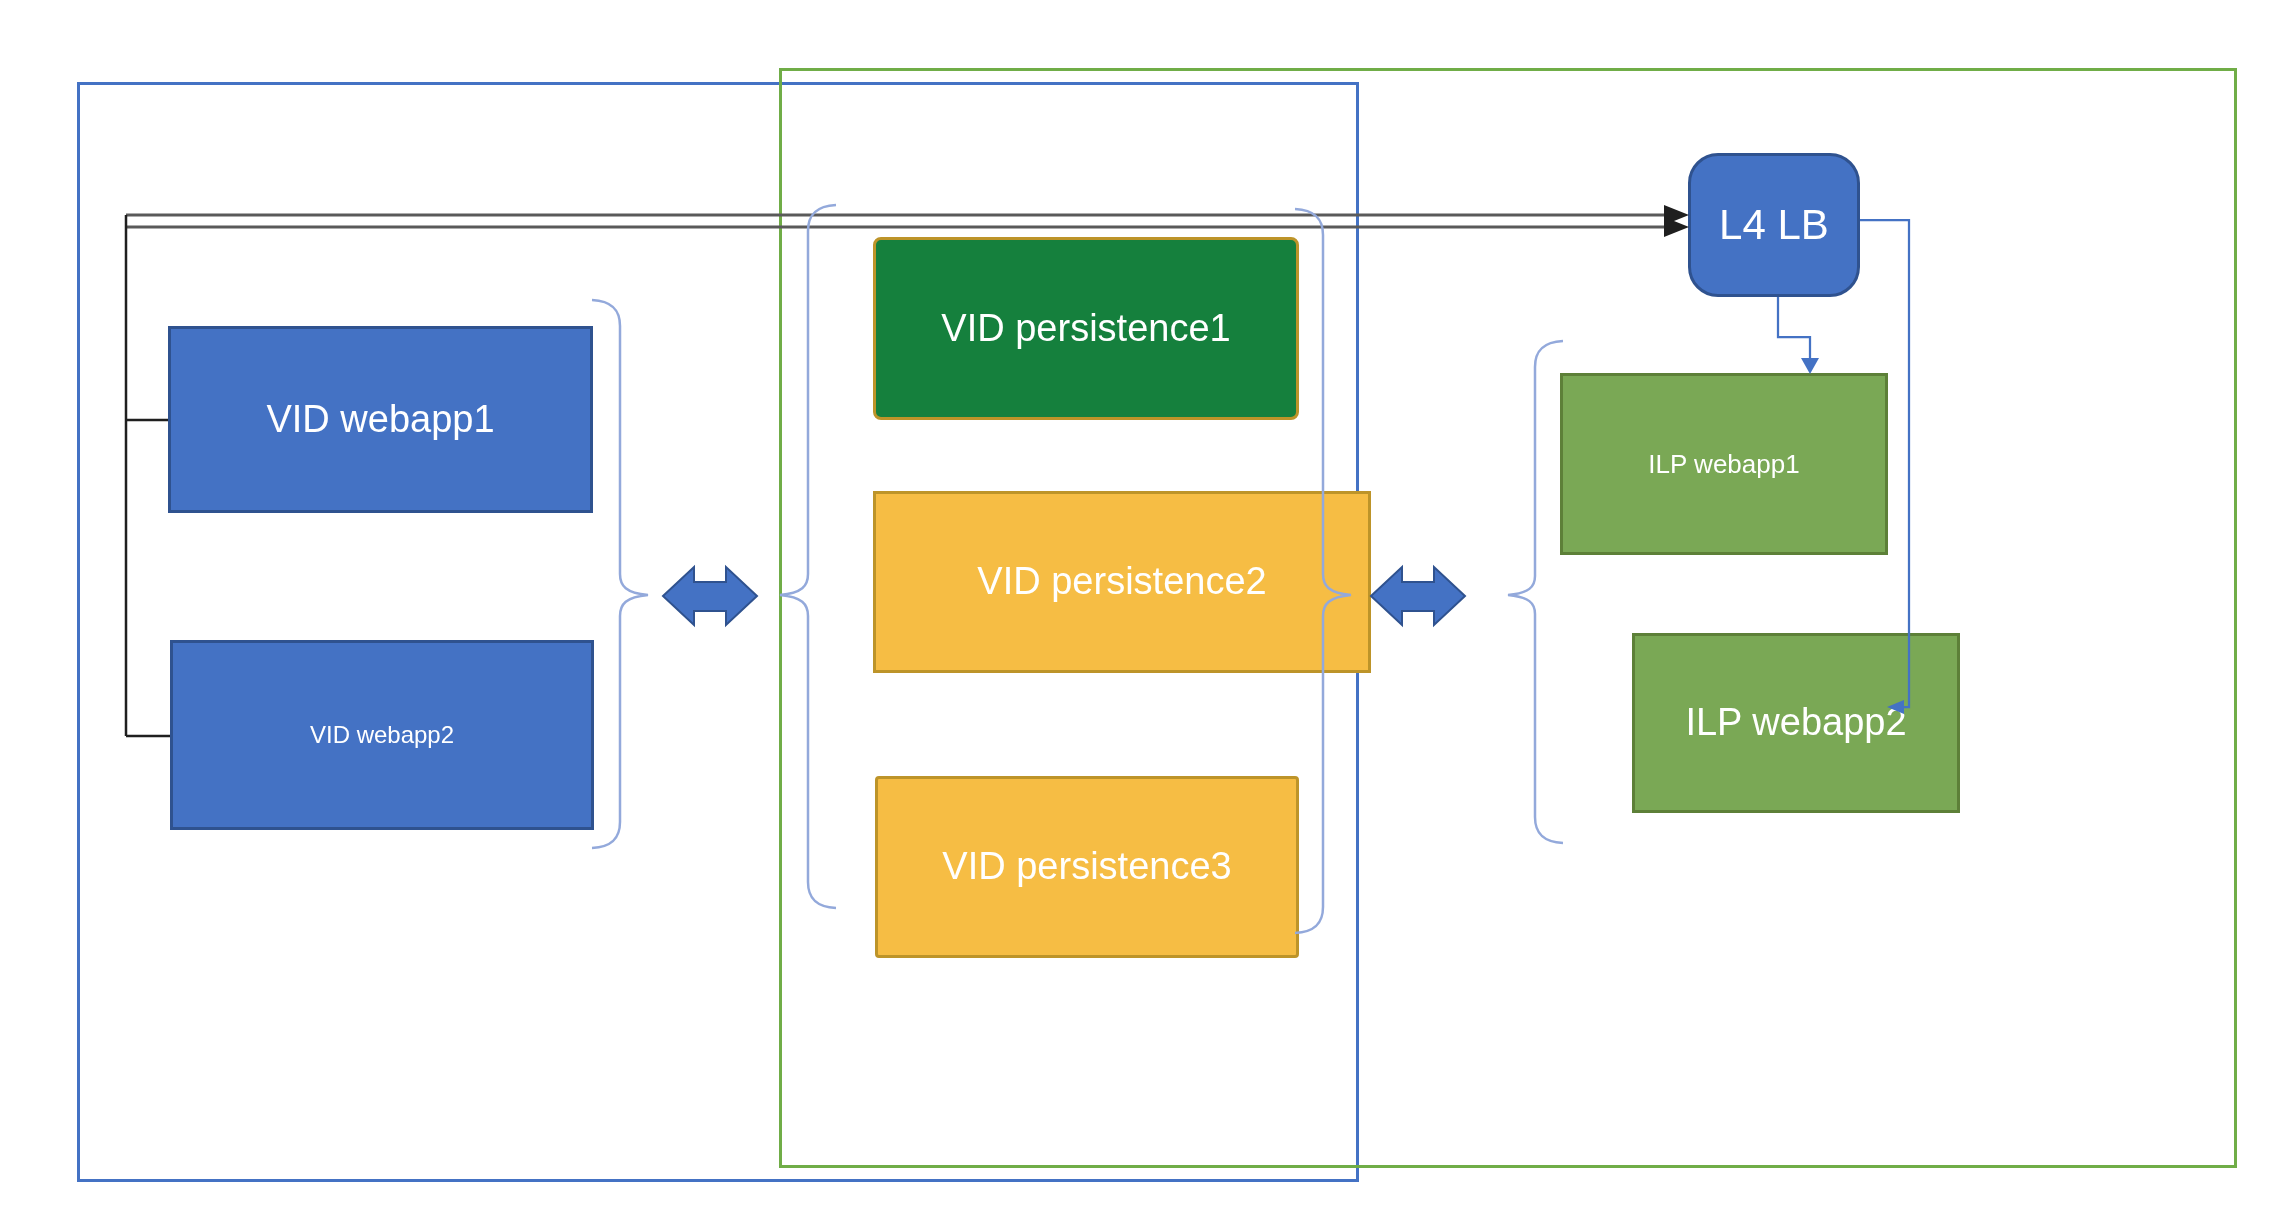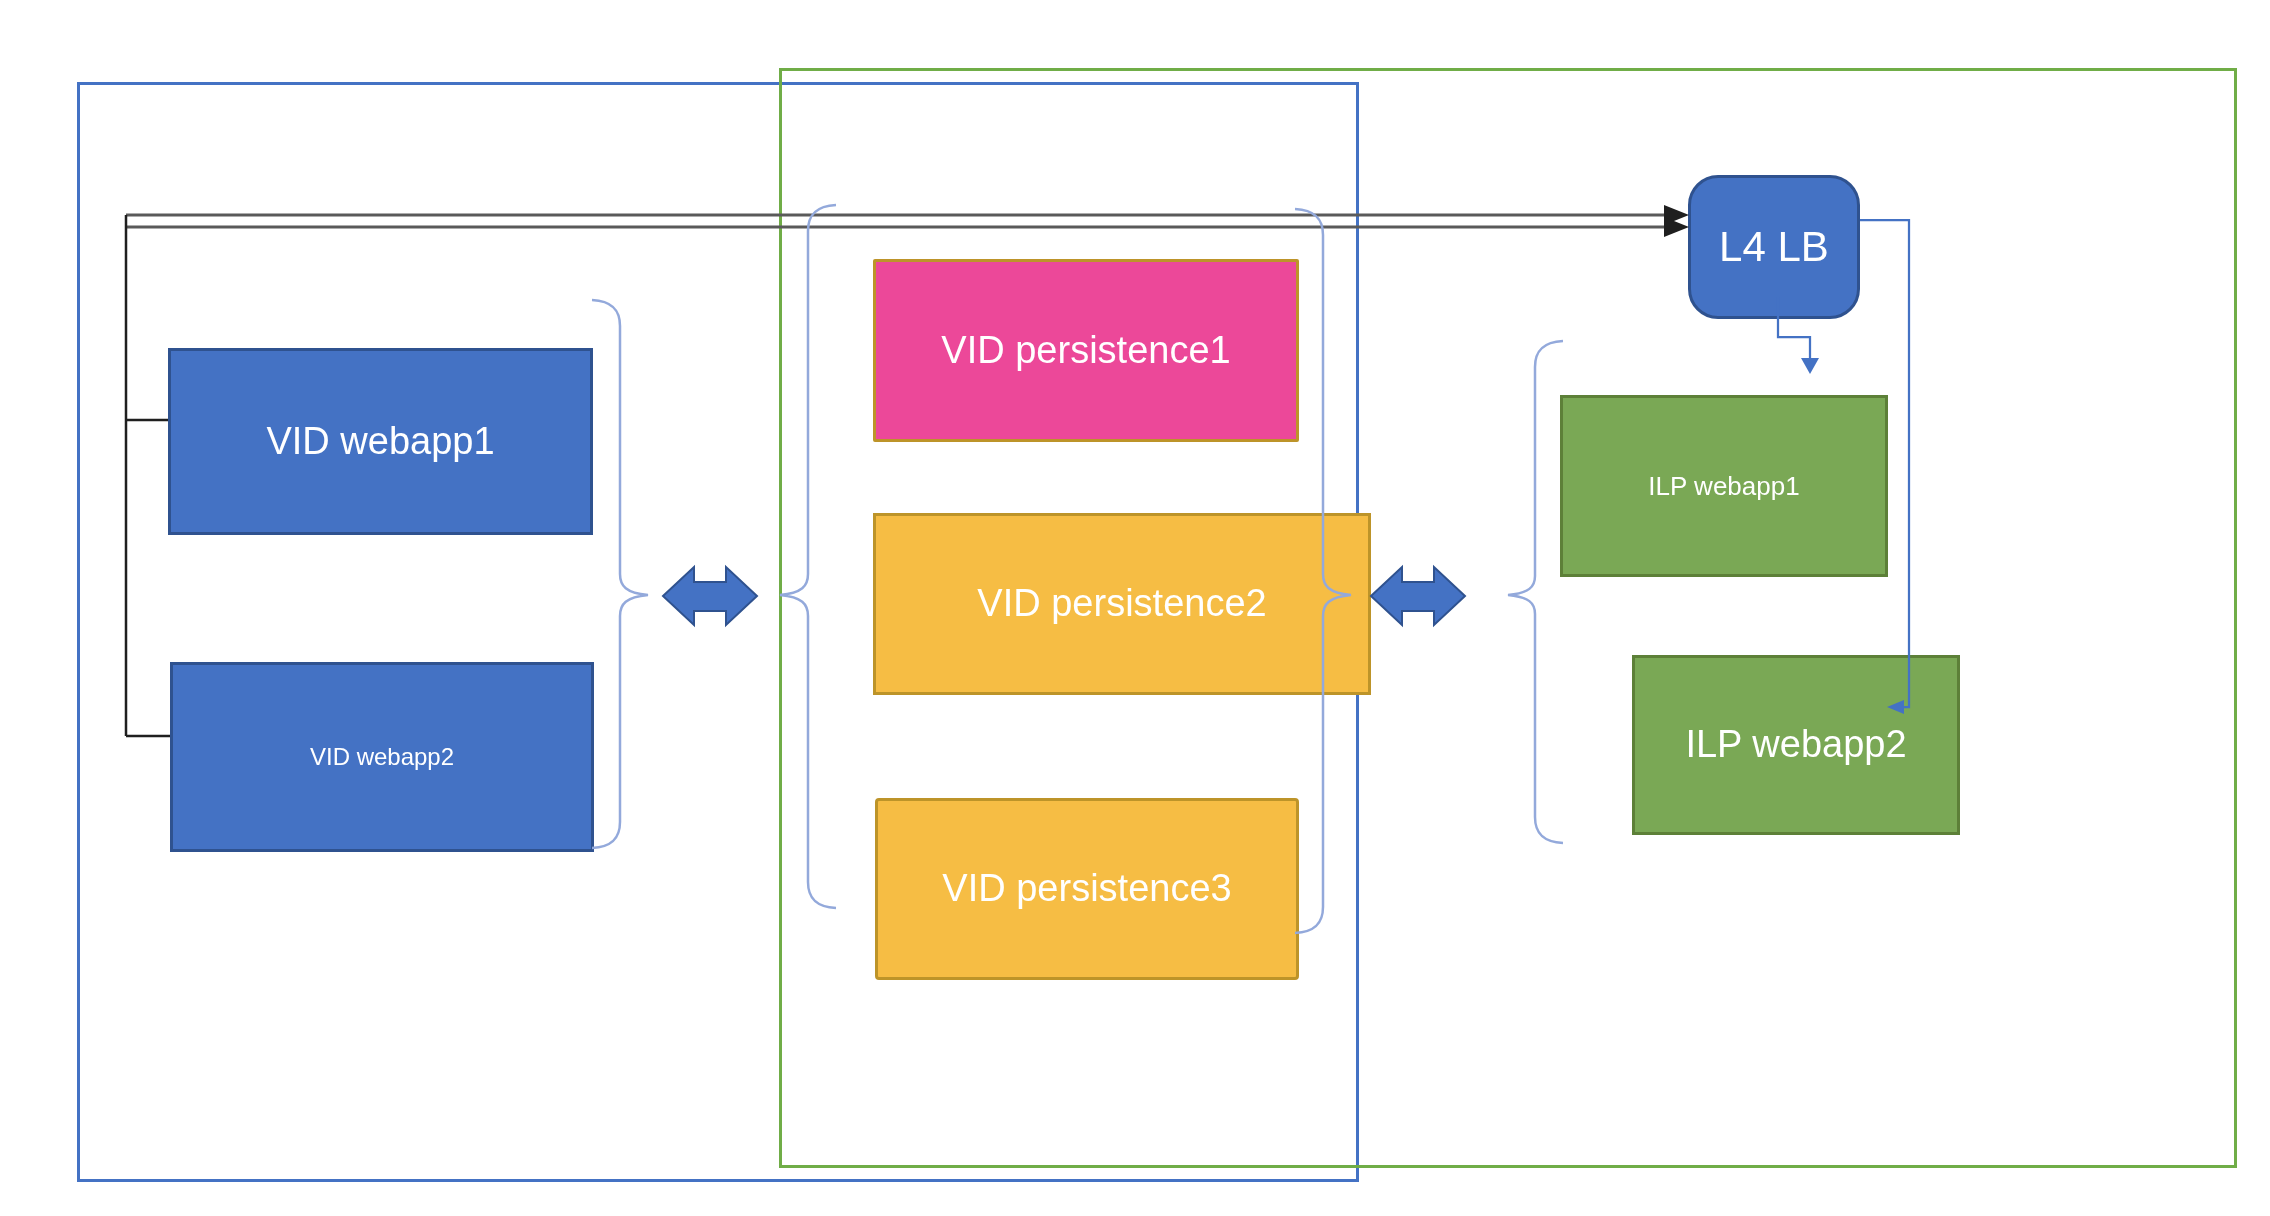--- a/index.html
+++ b/index.html
@@ -22,21 +22,20 @@
     position: absolute;
     box-sizing: border-box;
     border: 3px solid transparent;
     color: var(--label-text, #fff);
     display: flex;
     align-items: center;
     justify-content: center;
     text-align: center;
     line-height: 1.1;
     white-space: nowrap;
-    margin-top: 22px;
   }
   #overlay {
     position: absolute;
     left: 0; top: 0;
     width: 2270px; height: 1216px;
     pointer-events: none;
     z-index: 5;
   }
   .zone { z-index: 1; }
   .node { z-index: 3; }
@@ -73,21 +72,21 @@
   </svg>
 
 <div class="zone" style="left: 77px; top: 82px; width: 1282px; height: 1100px; border-color: rgb(68, 114, 196);"></div>
     <div class="zone" style="left: 779px; top: 68px; width: 1458px; height: 1100px; border-color: rgb(112, 173, 71);"></div>
     <div class="node" style="left: 168px; top: 326px; width: 425px; height: 187px; background: rgb(68, 114, 196); border-color: rgb(47, 82, 143); border-radius: 0px; font-size: 38px;">
       <span>VID webapp1</span>
     </div>
     <div class="node" style="left: 170px; top: 640px; width: 424px; height: 190px; background: rgb(68, 114, 196); border-color: rgb(47, 82, 143); border-radius: 0px; font-size: 24px;">
       <span>VID webapp2</span>
     </div>
-    <div class="node" style="left: 873px; top: 237px; width: 426px; height: 183px; background: #ec4899; border-color: rgb(189, 148, 41); border-radius: 2px; font-size: 38px; align-items: center;">
+    <div class="node" style="left: 873px; top: 237px; width: 426px; height: 183px; background: #15803d; border-color: rgb(189, 148, 41); border-radius: 8px; font-size: 38px; align-items: center;">
       <span>VID persistence1</span>
     </div>
     <div class="node" style="left: 873px; top: 491px; width: 498px; height: 182px; background: rgb(246, 189, 68); border-color: rgb(189, 148, 41); border-radius: 0px; font-size: 38px;">
       <span>VID persistence2</span>
     </div>
     <div class="node" style="left: 875px; top: 776px; width: 424px; height: 182px; background: rgb(246, 189, 68); border-color: rgb(189, 148, 41); border-radius: 4px; font-size: 38px;">
       <span>VID persistence3</span>
     </div>
     <div class="node" style="left: 1688px; top: 153px; width: 172px; height: 144px; background: rgb(68, 114, 196); border-color: rgb(47, 82, 143); border-radius: 30px; font-size: 42px;">
       <span>L4 LB</span>

